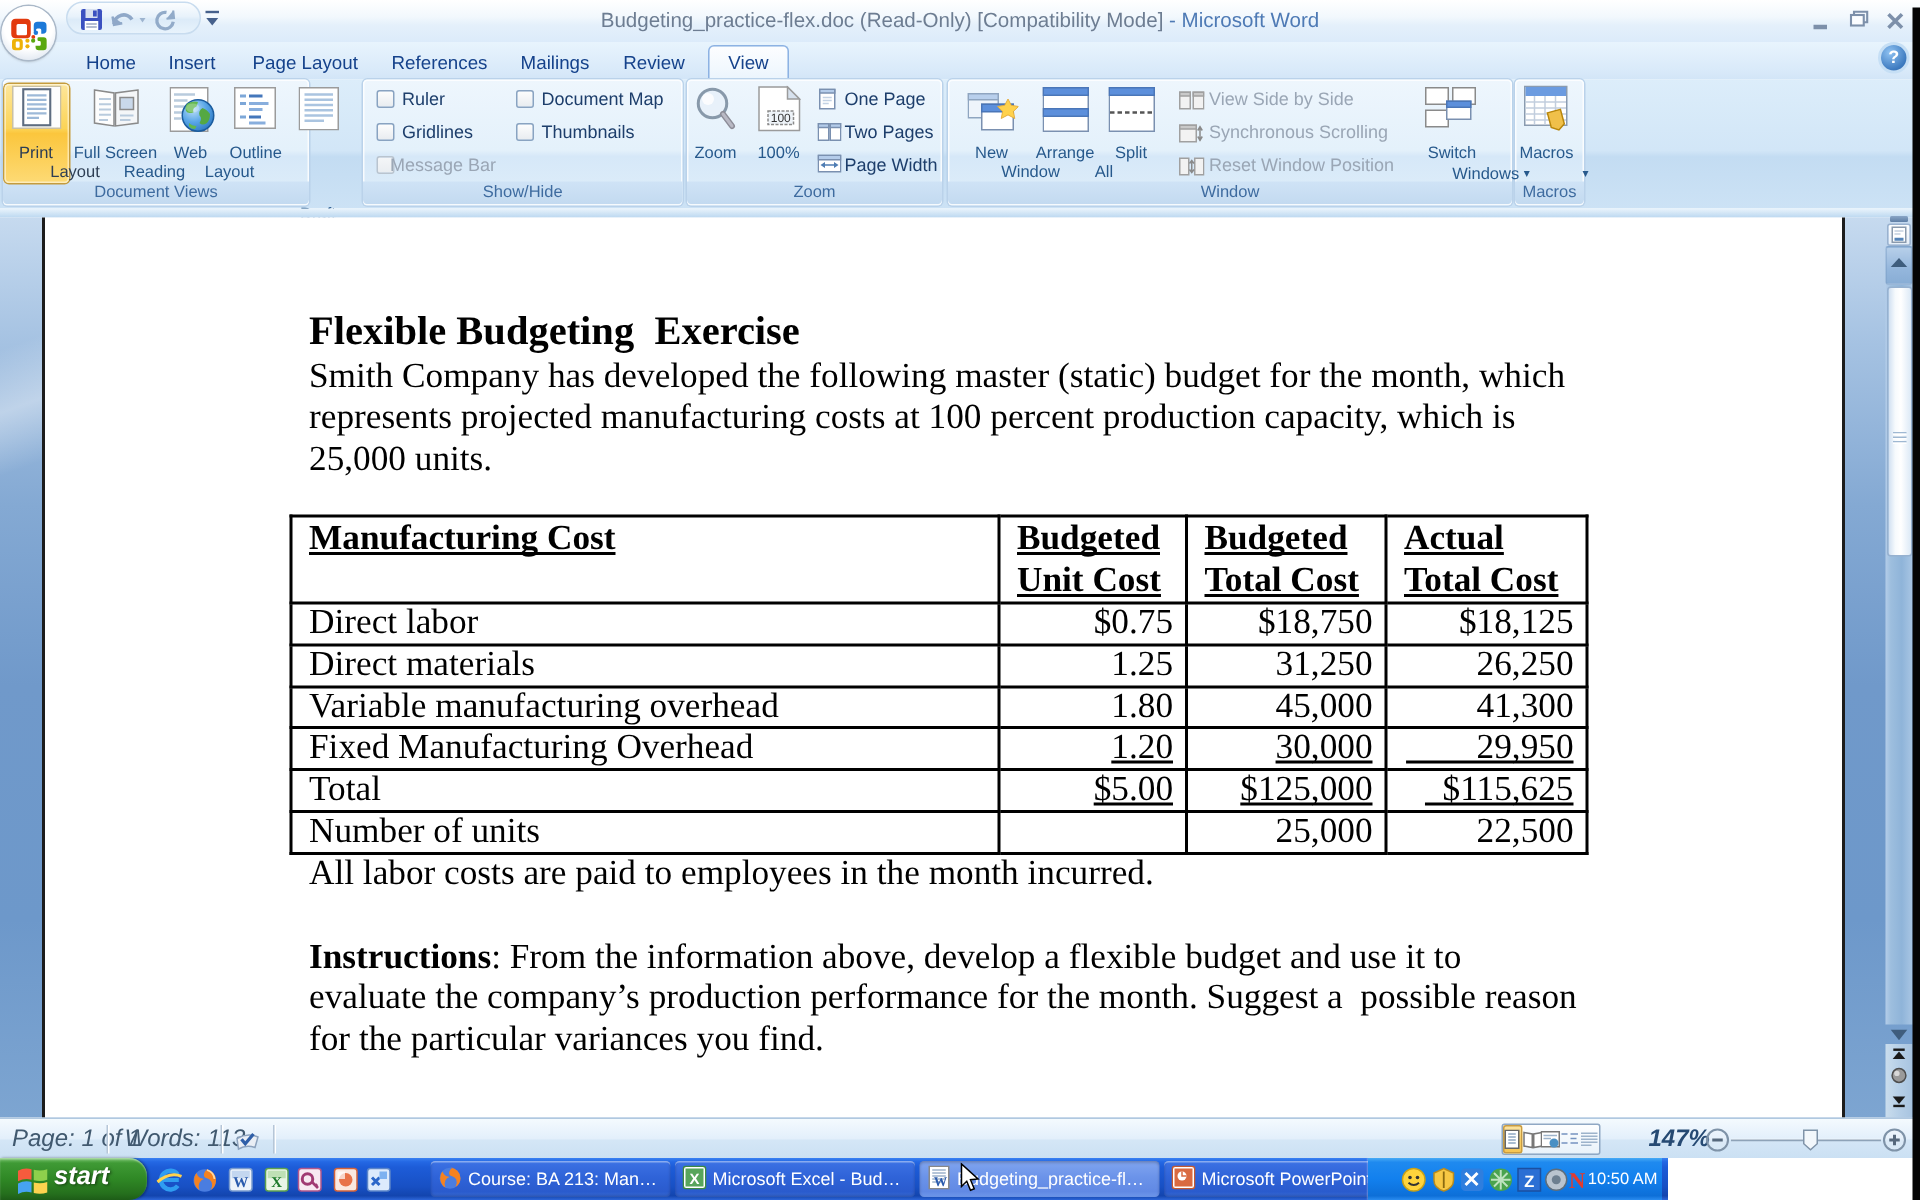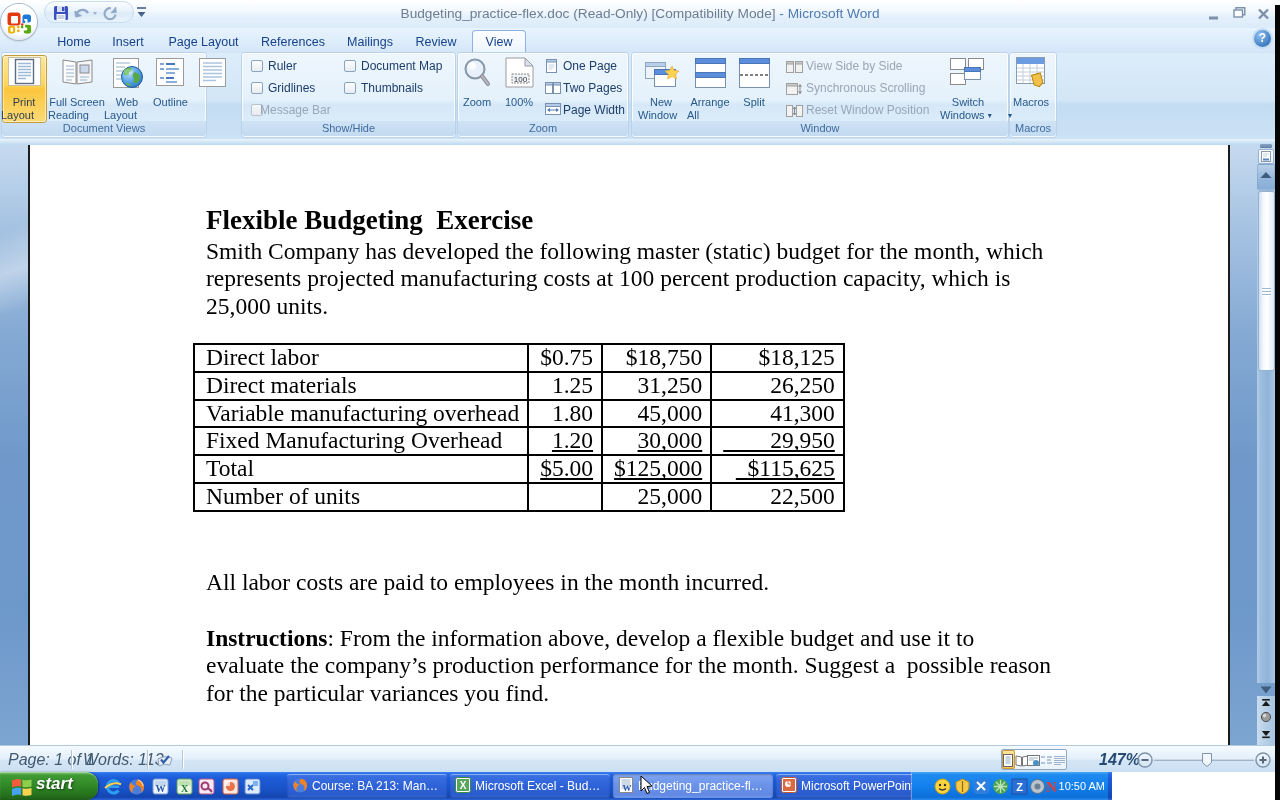--- a/index.html
+++ b/index.html
@@ -44,21 +44,21 @@
 .group{position:absolute;top:0;height:84px;border-radius:3px;
 background:linear-gradient(#eef6fd,#e4f1fb 56%,#d6e8f8 61%,#dcecf9 86%,#cfe3f5);
 box-shadow:inset 0 0 0 1px rgba(255,255,255,.8),0 0 0 1px #bad2ea;}
 .glabel{position:absolute;bottom:1px;left:0;right:0;height:15px;font-size:11px;color:#3e6b9f;
 text-align:center;line-height:15px;
 background:linear-gradient(#cfe3f6,#c3daf0);border-radius:0 0 3px 3px;}
 .icon{position:absolute;top:0;}
 .icon svg{display:block;}
 .sicon{position:absolute;}
 .bl1{position:absolute;top:43px;text-align:center;font-size:11px;color:#27598c;line-height:13px;}
-.bl2{position:absolute;top:56px;font-size:11px;color:#27598c;line-height:13px;}
+.bl2{position:absolute;top:56px;text-align:center;font-size:11px;color:#27598c;line-height:13px;margin-left:26px;}
 .dar{font-size:8px;vertical-align:1px;}
 .gchk{border-color:#b9c4cf !important;background:linear-gradient(#f4f6f8,#e9edf1) !important;}
 #btn-print{left:3px;top:3px;width:43px;height:66px;border-radius:3px;
 background:linear-gradient(#fde69b,#fcd456 45%,#fbc63d 50%,#fdda75);
 box-shadow:inset 0 0 0 1px rgba(255,255,255,.5),0 0 0 1px #c59c3d;color:#3f3a22;}
 .smalllbl{position:absolute;font-size:12px;color:#1d3e6b;line-height:14px;}
 .gray{color:#9aa6b5 !important;}
 .chk{position:absolute;width:12px;height:12px;border:1px solid #89a3c1;background:linear-gradient(#fdfdfd,#e8ecf0);border-radius:2px;}
 
 
@@ -419,20 +419,26 @@
   </div>
   <div class="abs" style="left:0;top:139px;width:1280px;height:6px;background:linear-gradient(#eaf4fc,#bcd8f0);"></div>
 
   <div class="abs" id="docarea">
     <div id="page">
       <div id="pagecontent">
         <div class="abs ser" style="left:176px;top:204px;font-size:27px;font-weight:bold;line-height:33px;">Flexible Budgeting&nbsp; Exercise</div>
         <div class="abs ser" style="left:176px;top:238px;font-size:23.5px;line-height:27.3px;">Smith Company has developed the following master (static) budget for the month, which<br>represents projected manufacturing costs at 100 percent production capacity, which is<br>25,000 units.</div>
         <table id="btable" class="ser">
           <tbody>
+              <tr class="hdr">
+            <td style="width:472px;"><span>Manufacturing Cost</span></td>
+            <td style="width:125px;"><span>Budgeted<br>Unit Cost</span></td>
+            <td style="width:133px;"><span>Budgeted<br>Total Cost</span></td>
+            <td style="width:134px;"><span>Actual<br>Total Cost</span></td>
+          </tr>
           <tr>
                 <td>Direct labor</td>
                 <td class="num">$0.75</td>
                 <td class="num">$18,750</td>
                 <td class="num">$18,125</td>
               </tr>
           <tr>
                 <td>Direct materials</td>
                 <td class="num">1.25</td>
                 <td class="num">31,250</td>

